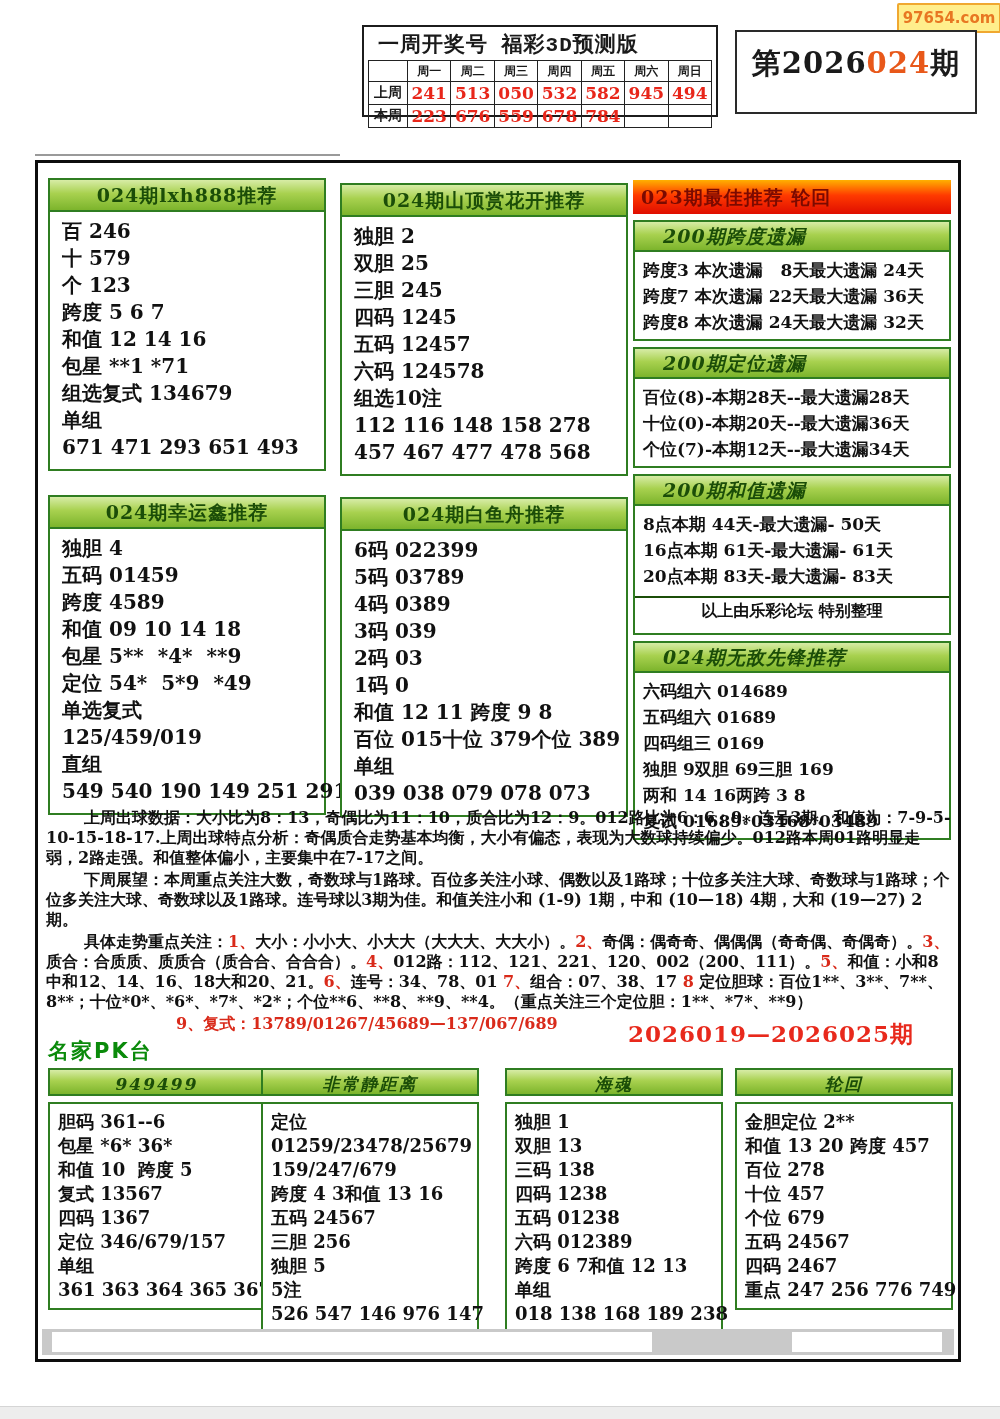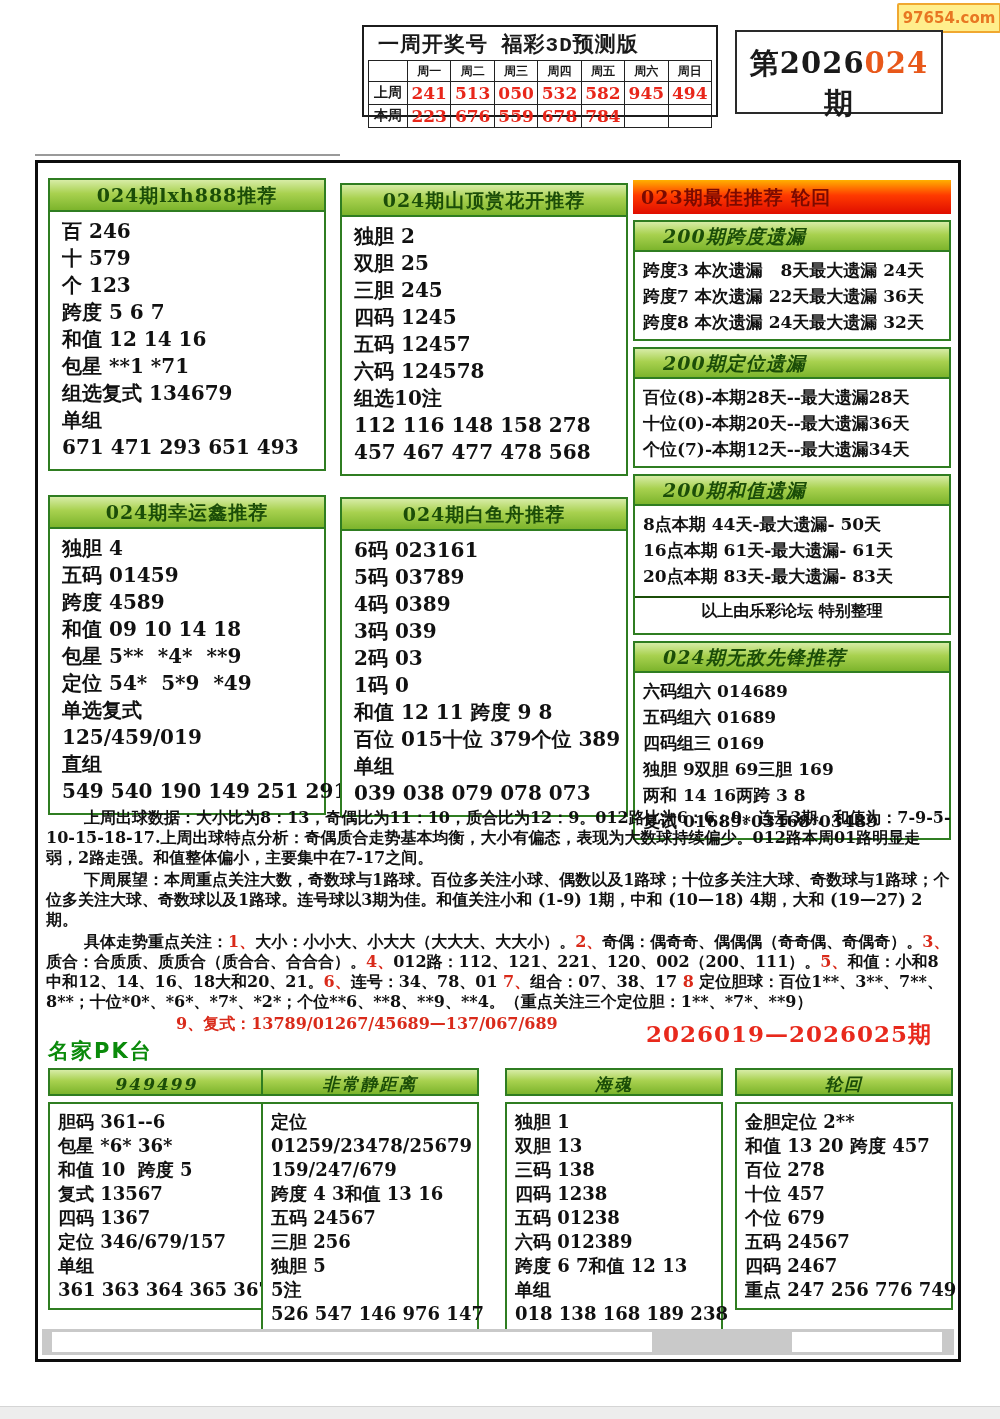--- a/index.html
+++ b/index.html
@@ -24,21 +24,21 @@
   .week-title{font-size:21px;font-weight:bold;letter-spacing:1px;padding:1px 0 2px 10px;font-family:Liberation Mono, monospace;}
   table.week{border-collapse:collapse;width:100%;}
   table.week td{
     border:1.5px solid #222;text-align:center;padding:0;height:20px;
     font-size:12px;font-weight:bold;white-space:nowrap;
   }
   table.week td.lbl{width:38px;font-size:14px;}
   table.week td.num{color:#e8261a;font-size:17px;height:22px;}
   
   .issue-box{
-    left:735px;top:30px;width:208px;height:84px;border:2px solid #2a2a2a;
+    left:735px;top:30px;width:242px;height:84px;border:2px solid #2a2a2a;
     background:#fff;box-sizing:border-box;text-align:center;
   }
   .issue-text{font-size:29px;font-weight:bold;margin-top:12px;letter-spacing:1px;}
   .issue-hi{color:#e8581a;}
   .top-line{left:35px;top:154px;width:305px;height:0;border-top:2px solid #9a9a9a;}
   
   .frame{
     left:35px;top:160px;width:926px;height:1202px;
     border:3px solid #0d0d0d;background:#fff;box-sizing:border-box;
   }
@@ -68,21 +68,21 @@
   .sec-line{font-size:17px;font-weight:bold;line-height:26px;white-space:pre;color:#111;}
   .sec-foot{
     border-top:2px solid #1b4d08;margin-top:3px;padding:3px 0 11px 0;
     text-align:center;font-size:16px;font-weight:bold;color:#111;
   }
   
   .analysis{position:absolute;left:8px;top:645px;width:906px;font-size:16px;line-height:20px;font-weight:bold;color:#111;}
   .analysis p{margin:0 0 2px 0;text-indent:38px;}
   .analysis .red{color:#d92a1a;}
   .p-red{color:#d92a1a;text-indent:0 !important;margin-left:130px !important;}
-  .issue-range{position:absolute;left:590px;top:856px;width:322px;text-align:center;
+  .issue-range{position:absolute;left:590px;top:856px;width:322px;text-align:left;
     color:#e8291c;font-size:23px;font-weight:bold;letter-spacing:1px;}
   .pk-title{position:absolute;left:10px;top:874px;color:#0a8a0a;font-size:21px;font-weight:bold;letter-spacing:2px;
     font-family:"DejaVu Sans","Liberation Sans",sans-serif;}
   
   .pkbox{position:absolute;top:905px;width:218px;}
   .pk-head{
     height:28px;line-height:28px;text-align:center;
     background:linear-gradient(180deg,#d7eca6 0%,#a8d14f 45%,#7cb42c 100%);
     border:2px solid #2f7d21;box-sizing:border-box;
     color:#1b4d08;font-size:17px;font-weight:bold;font-style:italic;letter-spacing:2px;
@@ -190,21 +190,21 @@
           <div class="big-line">六码 124578</div>
           <div class="big-line">组选10注</div>
           <div class="big-line">112 116 148 158 278</div>
           <div class="big-line">457 467 477 478 568</div>
         </div>
     </div>
 
     <div class="gbox" style="left:302px;top:334px;width:288px;">
       <div class="ghead">024期白鱼舟推荐</div>
       <div class="gbody">
-          <div class="big-line">6码 023161</div>
+          <div class="big-line">6码 022399</div>
           <div class="big-line">5码 03789</div>
           <div class="big-line">4码 0389</div>
           <div class="big-line">3码 039</div>
           <div class="big-line">2码 03</div>
           <div class="big-line">1码 0</div>
           <div class="big-line">和值 12 11 跨度 9 8</div>
           <div class="big-line">百位 015十位 379个位 389</div>
           <div class="big-line">单组</div>
           <div class="big-line">039 038 079 078 073</div>
         </div>

